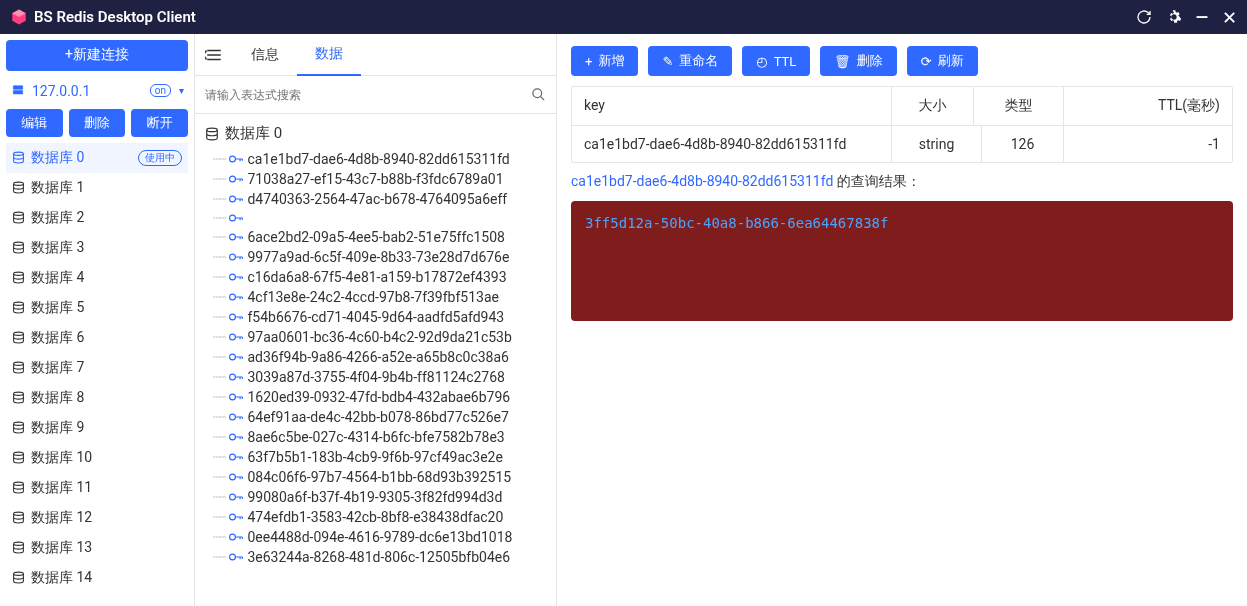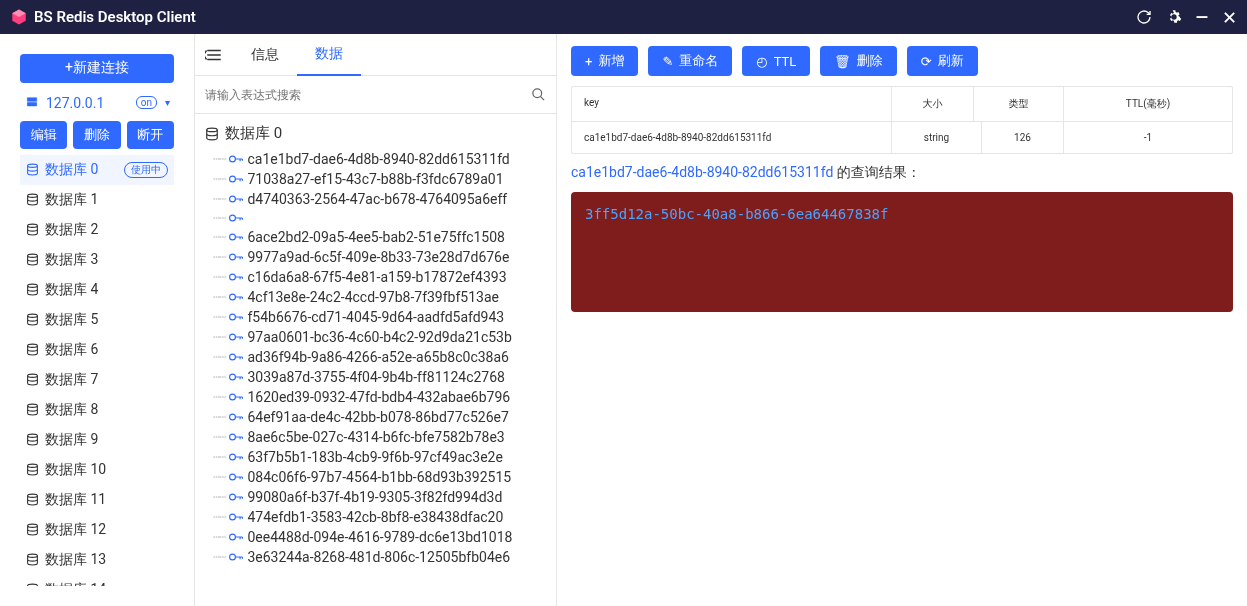--- a/index.html
+++ b/index.html
@@ -3,21 +3,21 @@
 <meta charset="utf-8">
 <style>
 *{box-sizing:border-box;margin:0;padding:0;font-family:-apple-system,BlinkMacSystemFont,"Segoe UI",Roboto,"Helvetica Neue",Arial,"Microsoft YaHei",sans-serif}
 body{width:1247px;height:606px;overflow:hidden;background:#fff;font-size:14px;color:#333}
 .titlebar{height:34px;background:#1e2142;display:flex;align-items:center;padding:0 10px;color:#fff}
 .titlebar .logo{display:flex;align-items:center;gap:6px;font-weight:600;font-size:15px}
 .titlebar .logo-icon{width:18px;height:18px}
 .titlebar .winbtns{margin-left:auto;display:flex;gap:14px;align-items:center}
 .titlebar .winbtns span{cursor:pointer;font-size:16px;display:flex;align-items:center}
 .app{display:flex;height:572px}
-.sidebar{width:195px;border-right:1px solid #e5e5e5;display:flex;flex-direction:column;padding:20px}
+.sidebar{width:195px;border-right:1px solid #e5e5e5;display:flex;flex-direction:column;padding:6px}
 .btn-primary{background:#2f69ff;color:#fff;border:none;border-radius:4px;height:32px;display:flex;align-items:center;justify-content:center;cursor:pointer;font-size:14px;width:100%}
 .conn-row{display:flex;align-items:center;gap:6px;color:#2f69ff;padding:6px 4px;margin-top:6px;cursor:pointer}
 .conn-row .tag{border:1px solid #2f69ff;border-radius:6px;font-size:10px;padding:0 4px;color:#2f69ff;margin-left:auto}
 .conn-row .chev{font-size:10px;margin-left:2px}
 .btn-row{display:flex;gap:6px;margin-top:4px}
 .btn-row button{flex:1;background:#2f69ff;color:#fff;border:none;border-radius:4px;height:28px;cursor:pointer;font-size:13px}
 .dblist{margin-top:6px;display:flex;flex-direction:column;overflow:auto}
 .dblist .dbitem{display:flex;align-items:center;gap:6px;padding:6px 6px;cursor:pointer;font-size:14px;color:#333}
 .dblist .dbitem.active{color:#2f69ff;background:#f0f5ff}
 .dblist .dbitem .pill{margin-left:auto;font-size:10px;border:1px solid #2f69ff;color:#2f69ff;border-radius:8px;padding:0 6px}
@@ -33,26 +33,26 @@
 .tree{flex:1;overflow:auto;padding:0 6px 10px 18px}
 .tree .node{display:flex;align-items:center;gap:4px;padding:2px 0;font-size:14px;color:#333;white-space:nowrap}
 .tree .node .dots{color:#bbb;letter-spacing:-1px;font-size:12px}
 .tree .node .key-icon{color:#2f69ff;display:flex;align-items:center}
 .right{flex:1;display:flex;flex-direction:column;padding:12px 14px;gap:10px;overflow:auto}
 .actionbar{display:flex;gap:10px}
 .actionbar button{background:#2f69ff;color:#fff;border:none;border-radius:4px;height:30px;padding:0 14px;display:flex;align-items:center;gap:6px;cursor:pointer;font-size:13px}
 .kv-table{border:1px solid #e5e5e5;border-radius:2px}
 .kv-table .row{display:flex}
 .kv-table .row+.row{border-top:1px solid #e5e5e5}
-.kv-table .cell{padding:10px 12px;border-right:1px solid #e5e5e5;font-size:10px}
+.kv-table .cell{padding:10px 12px;border-right:1px solid #e5e5e5;font-size:14px}
 .kv-table .cell:last-child{border-right:none}
 .kv-table .c-key{flex:1;min-width:0}
 .kv-table .c-type{width:90px;text-align:center}
 .kv-table .c-size{width:82px;text-align:center}
-.kv-table .c-ttl{width:168px;text-align:center}
+.kv-table .c-ttl{width:168px;text-align:right}
 .result-label{font-size:14px}
 .result-label .kid{color:#2f69ff}
 .result-box{background:#7f1d1d;color:#4aa3ff;border-radius:4px;padding:14px;font-family:Consolas,monospace;font-size:14px;min-height:120px}
 svg{display:block}
 </style>
 </head>
 <body>
 
 <div class="titlebar">
   <div class="logo">

